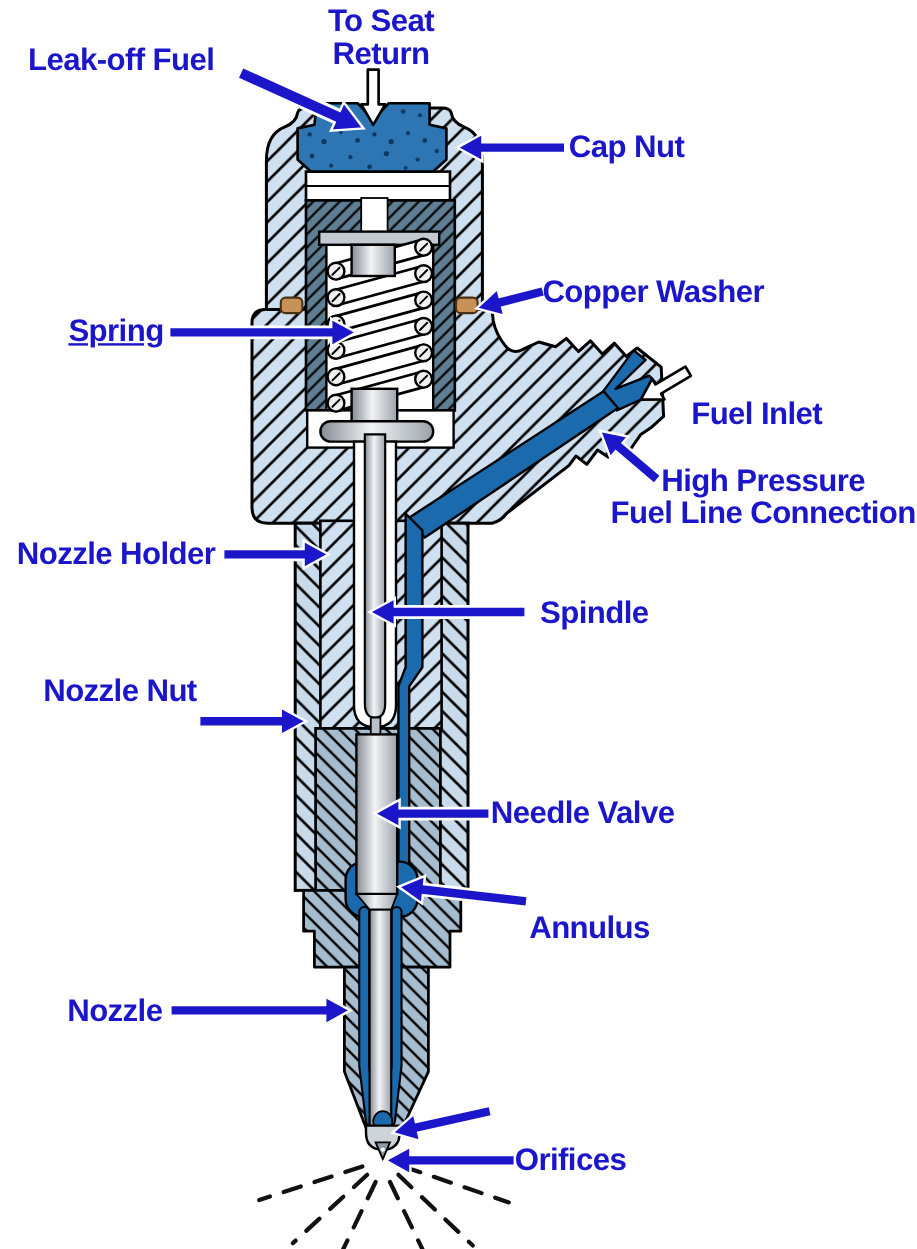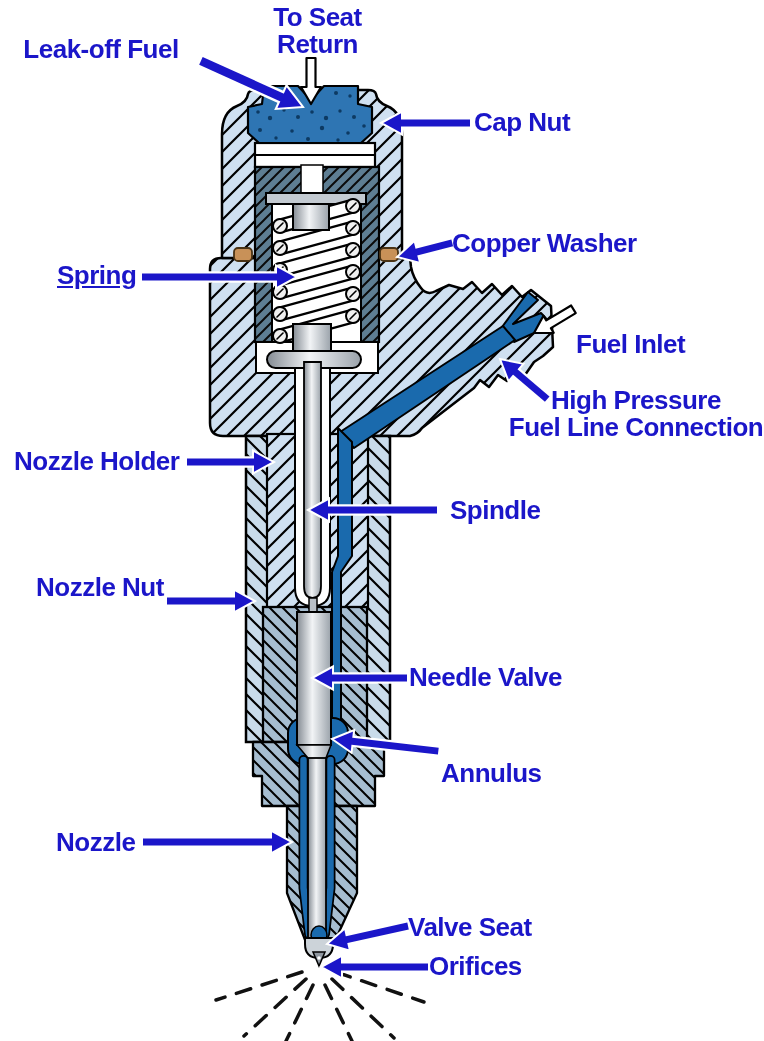--- a/index.html
+++ b/index.html
@@ -289,20 +289,19 @@
 <div class="lbl" style="left:474px;top:109px;">Cap Nut</div>
 <div class="lbl" style="left:452px;top:230px;">Copper Washer</div>
 <div class="lbl" style="left:57px;top:262px;text-decoration:underline;">Spring</div>
 <div class="lbl" style="left:576px;top:299px;margin-top:32px;">Fuel Inlet</div>
 <div class="lbl tc" style="left:508px;top:387px;width:256px;">
   <span>High Pressure</span>
   <span>Fuel Line Connection</span>
 </div>
 <div class="lbl" style="left:14px;top:448px;">Nozzle Holder</div>
 <div class="lbl" style="left:450px;top:497px;">Spindle</div>
-<div class="lbl" style="left:36px;top:574px;text-align:right;">Nozzle Nut</div>
+<div class="lbl" style="left:36px;top:562px;text-align:right;">Nozzle Nut</div>
 <div class="lbl" style="left:409px;top:664px;">Needle Valve</div>
 <div class="lbl" style="left:441px;top:760px;">Annulus</div>
 <div class="lbl" style="left:56px;top:829px;">Nozzle</div>
-<div class="lbl" style="left:408px;top:914px;">Valve Seat</div>
 <div class="lbl" style="left:429px;top:953px;">Orifices</div>
 
 </div>
 
 </body></html>

